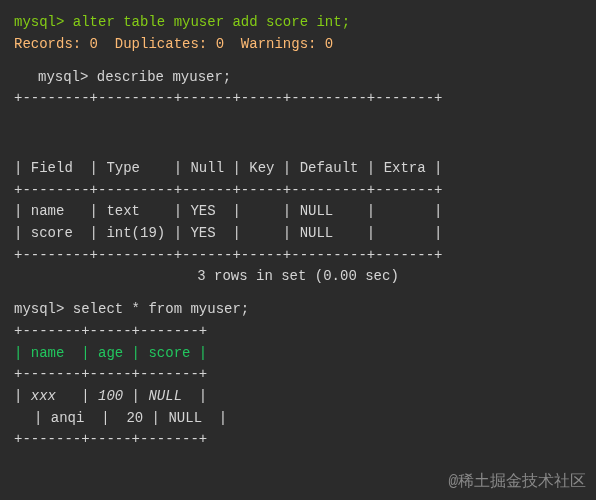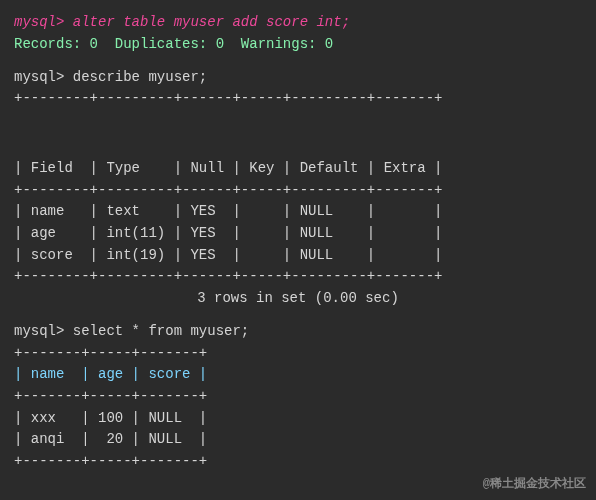--- a/index.html
+++ b/index.html
@@ -23,43 +23,41 @@
     .terminal-line {
       line-height: 1.55;
       white-space: pre;
     }
 
     .watermark {
       position: absolute;
       bottom: 8px;
       right: 10px;
       color: #888;
-      font-size: 12px;
-      font-weight: bold;
+      font-size: 16px;
     }
   </style>
 </head>
 <body>
 
 <div id="terminal">
-    <div class="terminal-line" style="color: #ec4899; font-style: italic;">mysql&gt; alter table myuser add score int;</div>
-    <div class="terminal-line" style="color: #86efac;">Records: 0  Duplicates: 0  Warnings: 0</div>
+    <div class="terminal-line" style="color: #84cc16;">mysql&gt; alter table myuser add score int;</div>
+    <div class="terminal-line" style="color: #fdba74;">Records: 0  Duplicates: 0  Warnings: 0</div>
     <div class="terminal-line" style="line-height: 0.8; color: rgb(212, 212, 212);">&nbsp;</div>
-    <div class="terminal-line" style="color: rgb(212, 212, 212);">mysql&gt; describe myuser;</div>
+    <div class="terminal-line" style="color: rgb(212, 212, 212); margin-left: 24px;">mysql&gt; describe myuser;</div>
     <div class="terminal-line" style="color: rgb(212, 212, 212);">+--------+---------+------+-----+---------+-------+</div>
     <div class="terminal-line" style="color: rgb(212, 212, 212); margin-top: 48px;">| Field  | Type    | Null | Key | Default | Extra |</div>
     <div class="terminal-line" style="color: rgb(212, 212, 212);">+--------+---------+------+-----+---------+-------+</div>
     <div class="terminal-line" style="color: rgb(212, 212, 212);">| name   | text    | YES  |     | NULL    |       |</div>
-    <div class="terminal-line" style="color: rgb(212, 212, 212);">| age    | int(11) | YES  |     | NULL    |       |</div>
     <div class="terminal-line" style="color: rgb(212, 212, 212);">| score  | int(19) | YES  |     | NULL    |       |</div>
     <div class="terminal-line" style="color: rgb(212, 212, 212);">+--------+---------+------+-----+---------+-------+</div>
     <div class="terminal-line" style="color: rgb(212, 212, 212); text-align: center;">3 rows in set (0.00 sec)</div>
     <div class="terminal-line" style="line-height: 0.8; color: rgb(212, 212, 212);">&nbsp;</div>
     <div class="terminal-line" style="color: rgb(212, 212, 212);">mysql&gt; select * from myuser;</div>
     <div class="terminal-line" style="color: rgb(212, 212, 212);">+-------+-----+-------+</div>
-    <div class="terminal-line" style="color: #7dd3fc;">| name  | age | score |</div>
+    <div class="terminal-line" style="color: #22c55e;">| name  | age | score |</div>
     <div class="terminal-line" style="color: rgb(212, 212, 212);">+-------+-----+-------+</div>
-    <div class="terminal-line" style="color: rgb(212, 212, 212);">| xxx   | 100 | NULL  |</div>
-    <div class="terminal-line" style="color: rgb(212, 212, 212);">| anqi  |  20 | NULL  |</div>
+    <div class="terminal-line" style="color: rgb(212, 212, 212); font-style: italic;">| xxx   | 100 | NULL  |</div>
+    <div class="terminal-line" style="color: rgb(212, 212, 212); margin-left: 20px;">| anqi  |  20 | NULL  |</div>
     <div class="terminal-line" style="color: rgb(212, 212, 212);">+-------+-----+-------+</div>
   </div>
 
 <div class="watermark">@稀土掘金技术社区</div>
 
 </body></html>

